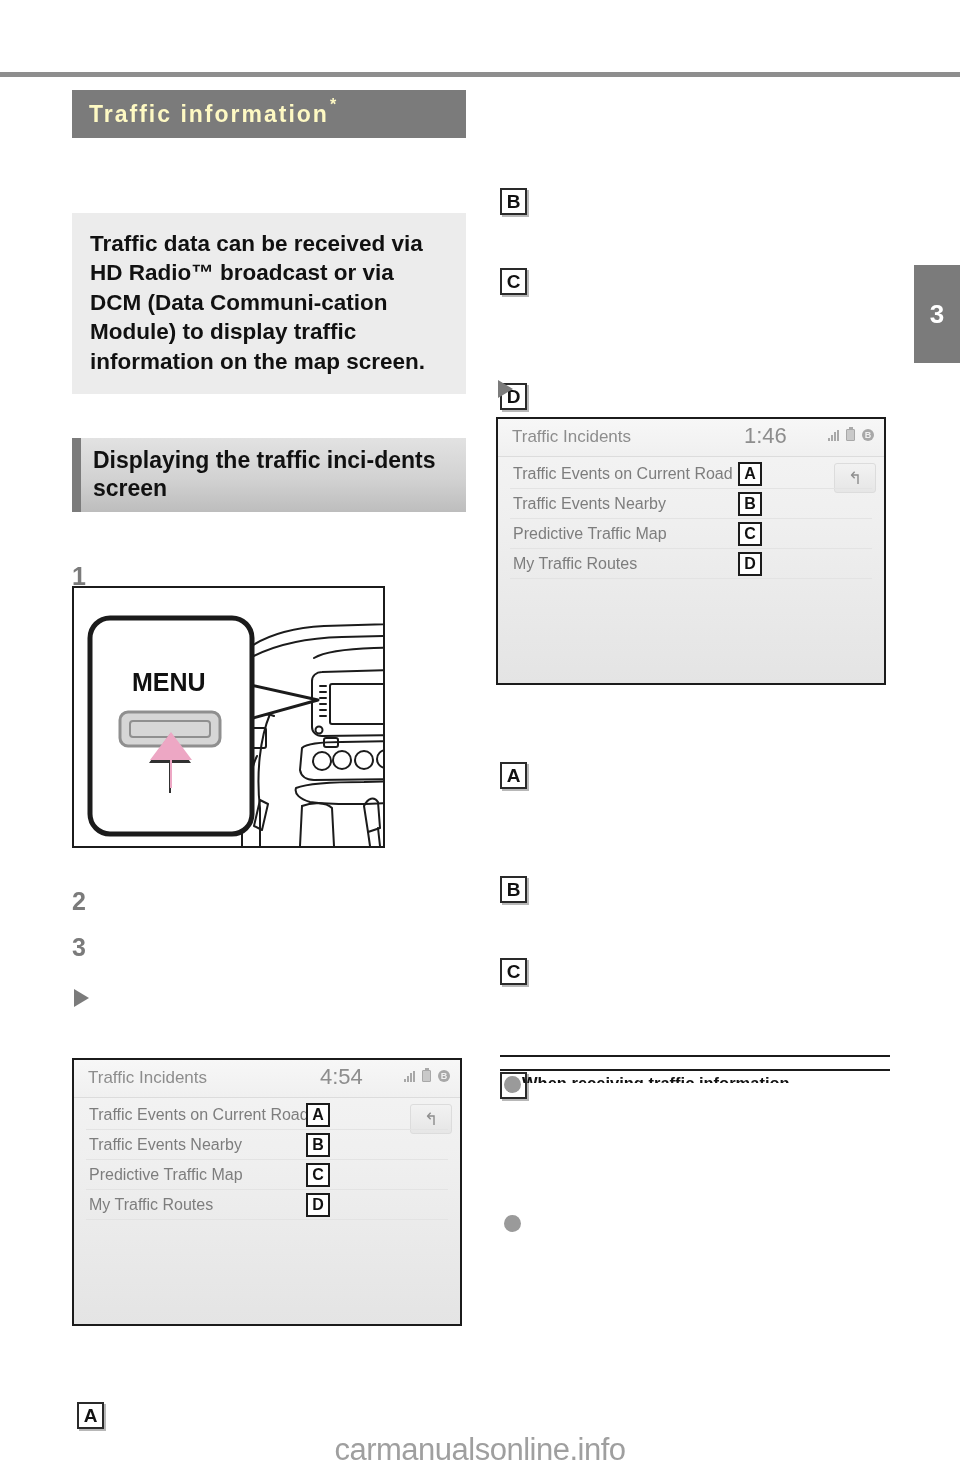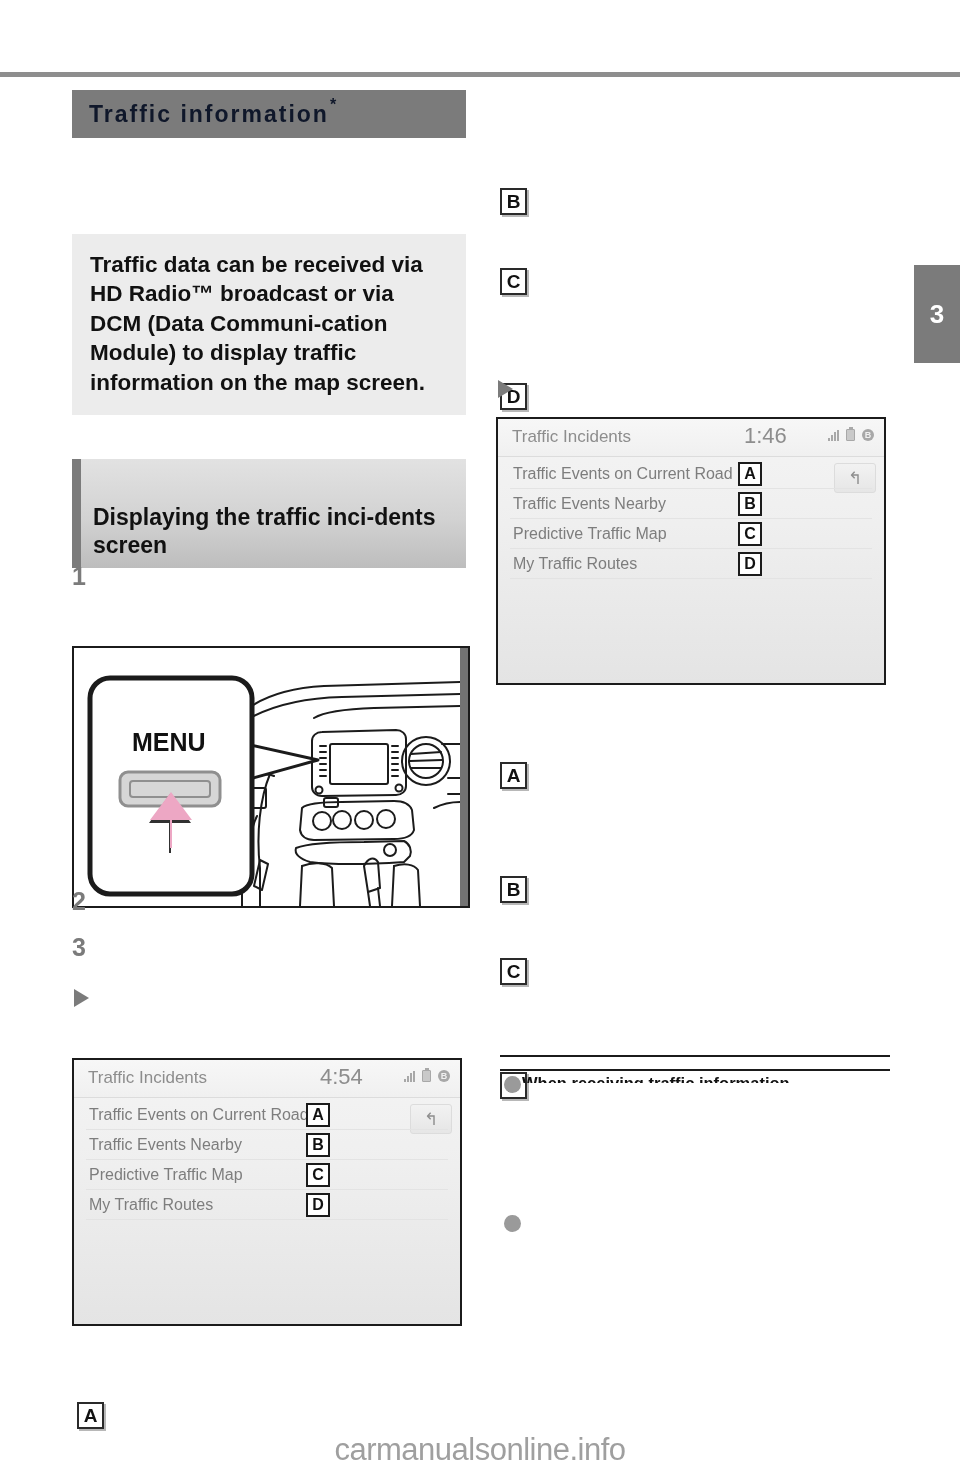--- a/index.html
+++ b/index.html
@@ -24,35 +24,35 @@
     font-size: 26px; font-weight: bold;
     display: flex; align-items: center; justify-content: center;
   }
 
   
   .col-left  { position: absolute; left: 72px;  top: 90px; width: 394px; }
   .col-right { position: absolute; left: 496px; top: 90px; width: 394px; }
 
   
   .section-title {
-    background: #7b7b7b; color: #0f172a;
+    background: #7b7b7b; color: #fef9c3;
     height: 48px; width: 394px;
     display: flex; align-items: center;
     padding-left: 17px;
     font-size: 23px; font-weight: bold; letter-spacing: 2.0px;
     position: relative;
   }
   .section-title .star {
     font-size: 16px; font-weight: bold;
     position: relative; top: -9px; left: 1px; letter-spacing: 0;
   }
 
   
   .intro-box {
-    margin-top: 96px;
+    margin-top: 75px;
     background: #ececec;
     width: 394px;
     padding: 16px 18px 18px 18px;
     font-size: 22.5px; font-weight: bold; line-height: 1.31;
     color: #111;
   }
   .intro-box p { white-space: pre-line; }
 
   
   .sub-head {
@@ -60,21 +60,20 @@
     width: 394px;
     background: linear-gradient(to bottom, #e2e2e2 0%, #d2d2d2 55%, #bdbdbd 100%);
     display: flex; align-items: stretch;
     min-height: 74px;
   }
   .sub-head .bar { width: 9px; background: #7b7b7b; flex: 0 0 9px; }
   .sub-head .txt {
     padding: 8px 10px 9px 12px;
     font-size: 23px; font-weight: bold; color: #111; line-height: 1.22;
     white-space: pre-line;
-    margin-top: 36px;
   }
 
   
   .step-num {
     font-size: 25px; font-weight: bold; color: #7b7b7b;
     line-height: 1;
   }
   .step-1 { position: absolute; left: 0px;  top: 474px; }
   .step-2 { position: absolute; left: 0px;  top: 799px; }
   .step-3 { position: absolute; left: 0px;  top: 845px; }
@@ -103,23 +102,23 @@
   .cl-b-right { position: absolute; left: 4px; top: 98px; }
   .cl-c-right { position: absolute; left: 4px; top: 178px; }
   .cl-d-right { position: absolute; left: 4px; top: 293px; }
   .cl-a2-right { position: absolute; left: 4px; top: 672px; }
   .cl-b2-right { position: absolute; left: 4px; top: 786px; }
   .cl-c2-right { position: absolute; left: 4px; top: 868px; }
   .cl-d2-right { position: absolute; left: 4px; top: 982px; }
 
   
   .illus {
-    position: absolute; left: 0px; top: 556px;
-    width: 398px; height: 262px;
-    border: 2px solid #1b1b1b; background: #737373;
+    position: absolute; left: 0px; top: 496px;
+    width: 313px; height: 262px;
+    border: 2px solid #1b1b1b; background: #1d4ed8;
     overflow: hidden;
   }
 
   
   .screen {
     border: 2px solid #1b1b1b;
     width: 390px; height: 268px;
     background: linear-gradient(to bottom, #f4f4f4 0%, #efefef 40%, #e4e4e4 100%);
     position: relative;
     overflow: hidden;

